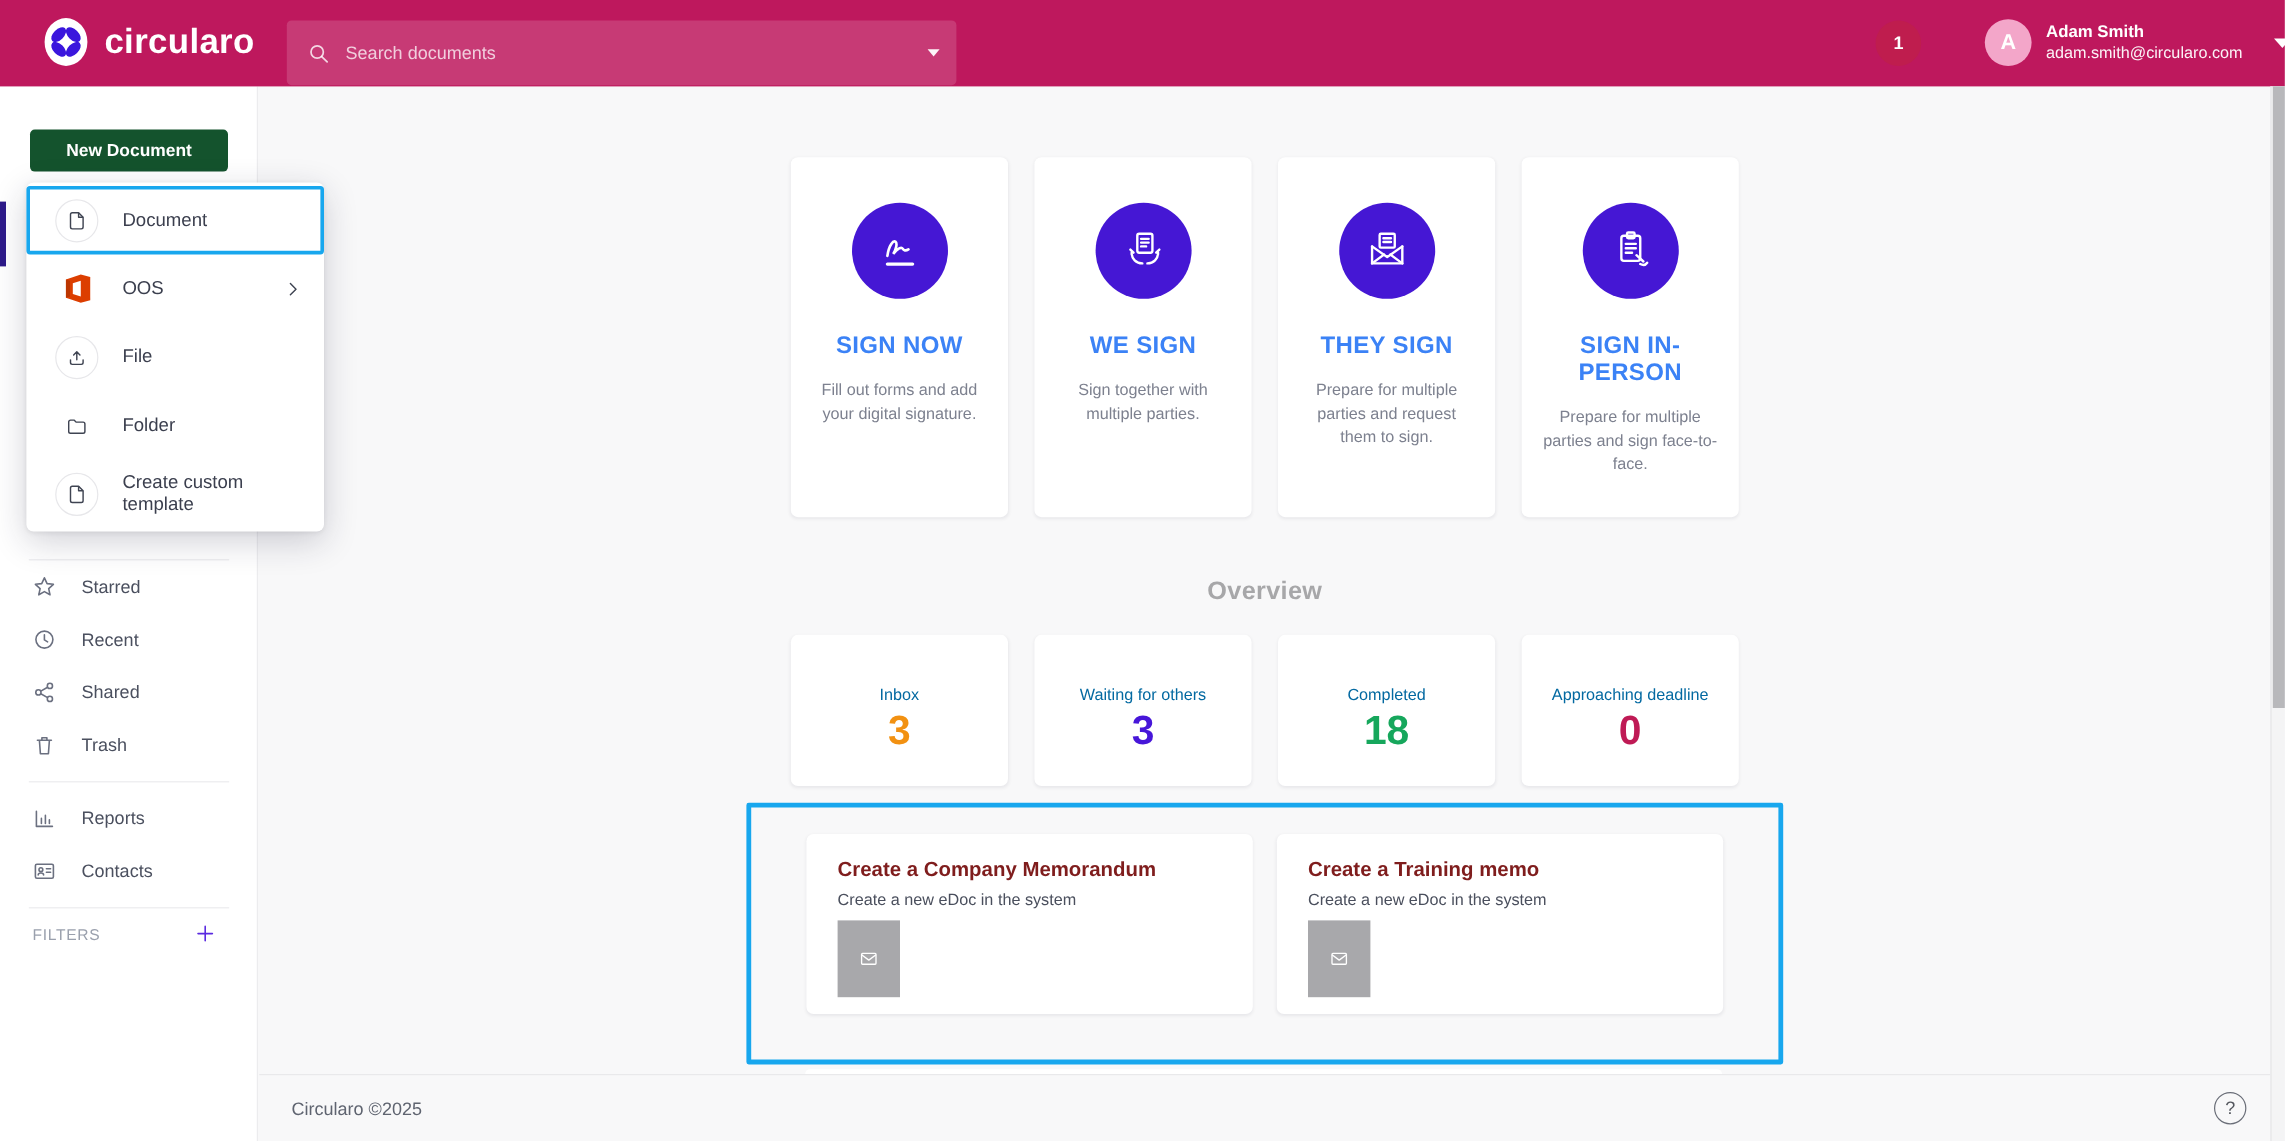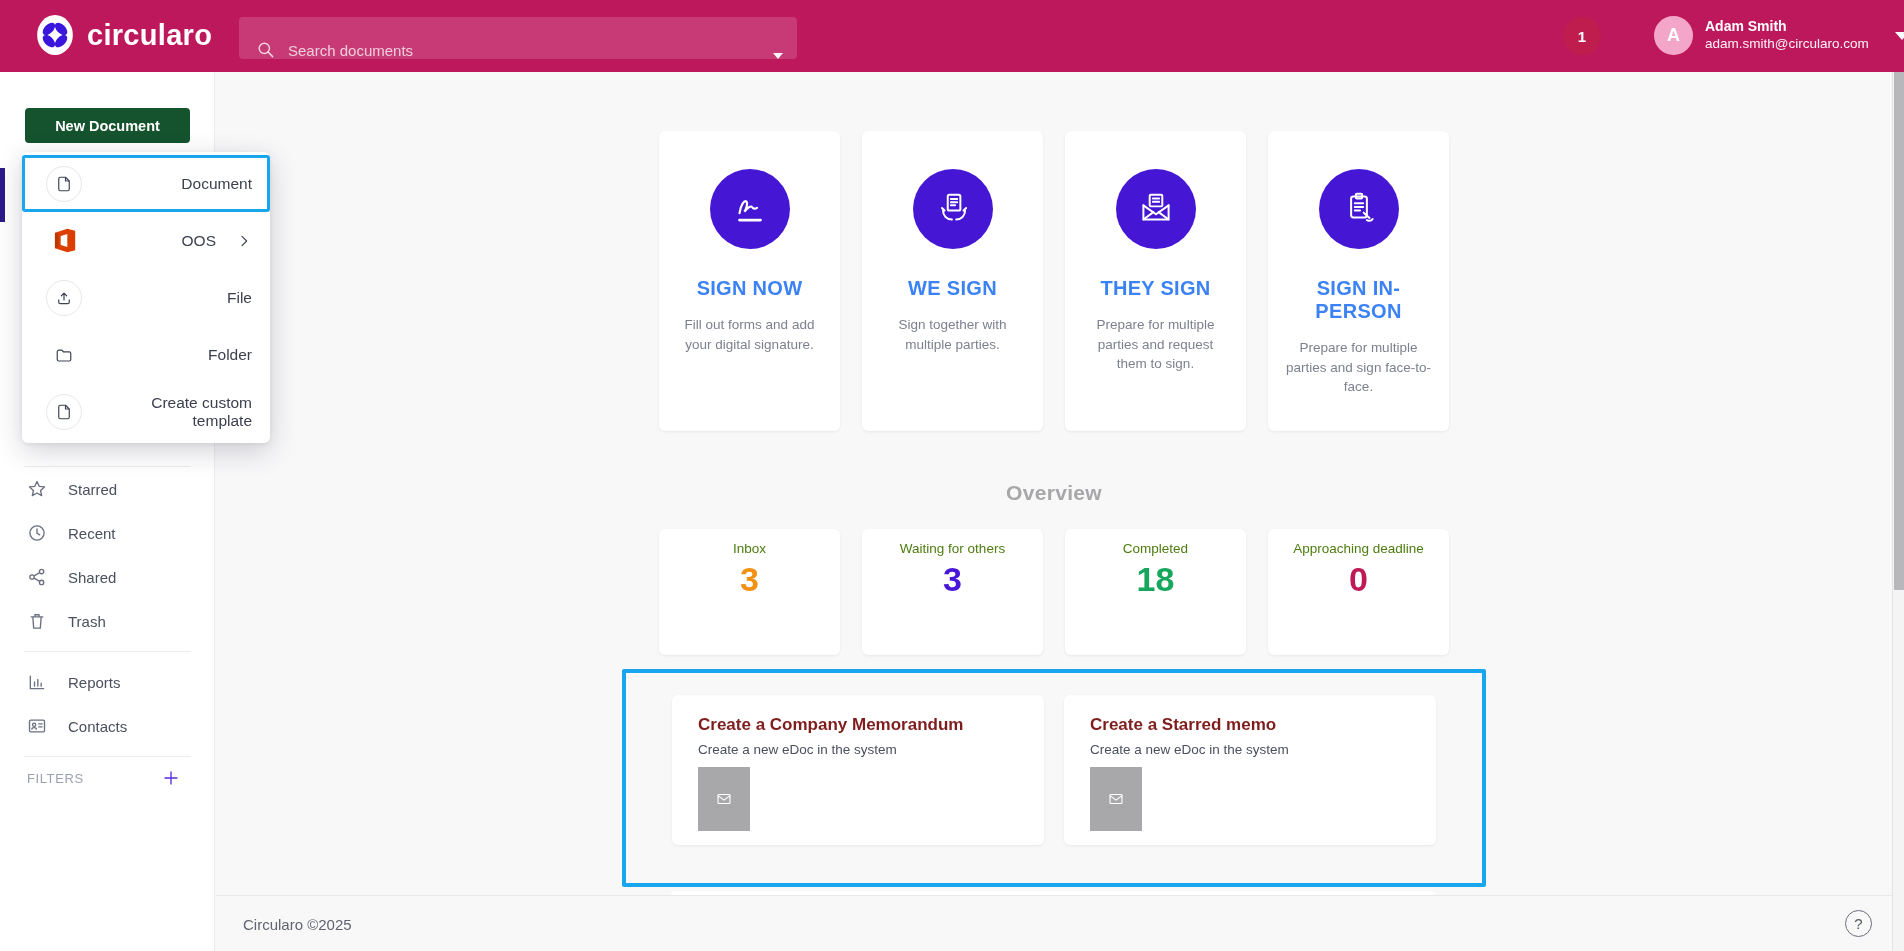--- a/index.html
+++ b/index.html
@@ -4,23 +4,23 @@
 <style>
   * { margin:0; padding:0; box-sizing:border-box; }
   html,body { width:1904px; height:951px; overflow:hidden; background:#f8f8f9;
               font-family:"Liberation Sans", sans-serif; }
 
   
   .header { position:absolute; left:0; top:0; width:1904px; height:72px;
             background:#be185d; z-index:30; }
   .brand { position:absolute; left:34px; top:14px; display:flex; align-items:center; gap:11px; }
   .brand-text { color:#fff; font-size:29px; font-weight:bold; letter-spacing:.3px; }
-  .searchbar { position:absolute; left:239px; top:17px; width:558px; height:42px;
+  .searchbar { position:absolute; left:239px; top:17px; width:558px; height:54px;
                background:rgba(255,255,255,.15); border-radius:4px;
-               display:flex; align-items:flex-end; padding:0 14px 0 17px; }
+               display:flex; align-items:center; padding:0 14px 0 17px; }
   .searchbar input { flex:1; background:transparent; border:none; outline:none;
                      color:#fff; font-size:15px; margin-left:13px;
                      font-family:"Liberation Sans", sans-serif; }
   .searchbar input::placeholder { color:rgba(255,255,255,.75); }
   .search-caret { width:0; height:0; border-left:5.5px solid transparent;
                   border-right:5.5px solid transparent; border-top:6.5px solid rgba(255,255,255,.95); }
   .notif-badge { position:absolute; left:1563px; top:17px; width:38px; height:38px;
                  border-radius:50%; background:#bf1d4e; color:#fff; font-size:15px;
                  font-weight:bold; display:flex; align-items:center; justify-content:center; }
   .userbox { position:absolute; left:1654px; top:16px; display:flex; align-items:center; gap:12px; }
@@ -48,21 +48,21 @@
   .nav-gap { height:8px; }
   .filters-row { height:42px; display:flex; align-items:center; padding:0 35px 0 27px; }
   .filters-label { font-size:13px; color:#9aa0ad; letter-spacing:.6px; flex:1; }
   .filters-plus { width:18px; height:18px; color:#5b2be0; cursor:pointer; }
 
   
   .dropdown { position:absolute; left:22px; top:152px; width:248px; background:#fff;
               border-radius:6px; box-shadow:0 8px 28px rgba(30,30,60,.20), 0 1px 4px rgba(0,0,0,.08);
               z-index:40; padding:3px 0; }
   .dd-item { height:57px; display:flex; align-items:center; padding:0 18px 0 24px; gap:20px;
-             cursor:pointer;text-align:right; }
+             cursor:pointer; }
   .dd-item.highlight { border:3px solid #18a7ee; border-radius:3px; padding:0 15px 0 21px; }
   .dd-circle { width:36px; height:36px; border-radius:50%; border:1px solid #e7e7ea;
                display:flex; align-items:center; justify-content:center; flex:none; }
   .dd-circle svg, .dd-plainicon svg { width:18px; height:18px; color:#3f4452; }
   .dd-plainicon { width:36px; height:36px; display:flex; align-items:center; justify-content:center; flex:none; }
   .dd-plainicon svg.office { width:27px; height:27px; }
   .dd-label { font-size:15.5px; color:#3b3f4e; flex:1; }
   .dd-chevron { width:16px; height:16px; color:#3f4452; flex:none; }
 
   
@@ -76,21 +76,21 @@
   .sign-circle svg { width:42px; height:42px; }
   .sign-title { margin:28px 14px 0; text-align:center; font-size:20px; font-weight:bold;
                 color:#3b82f6; line-height:1.15; letter-spacing:.3px; }
   .sign-desc { margin:15px 16px 0; text-align:center; font-size:13.5px; color:#7d818f;
                line-height:1.45; }
   .overview-heading { margin-top:50px; text-align:center; font-size:21px; font-weight:bold;
                       color:#a7a7a9; letter-spacing:.3px; }
   .stat-row { display:flex; gap:22px; margin-top:24px; }
   .stat-card { width:181px; height:126px; background:#fff; border-radius:6px;
                box-shadow:0 1px 3px rgba(20,20,40,.07); text-align:center; cursor:pointer; }
-  .stat-label { margin-top:12px; font-size:13.5px; color:#4d7c0f;text-align:center; }
+  .stat-label { margin-top:42px; font-size:13.5px; color:#0369a1;text-align:center; }
   .stat-value { margin-top:4px; font-size:34px; font-weight:bold; }
   .highlight-rect { width:864px; height:218px; margin:14px 0 0 -37px;
                     border:4px solid #18a7ee; border-radius:2px; padding:22px 46px 0; }
   .template-row { display:flex; gap:20px; }
   .template-card { width:372px; height:150px; background:#fff; border-radius:6px;
                    box-shadow:0 1px 3px rgba(20,20,40,.07); padding:20px 0 0 26px; cursor:pointer; }
   .template-title { font-size:17px; font-weight:bold; color:#7f1d1d; }
   .template-sub { margin-top:7px; font-size:13.5px; color:#4a4f5d; }
   .template-thumb { margin-top:10px; width:52px; height:64px; background:#a8a8ab;
                     display:flex; align-items:center; justify-content:center; }
@@ -376,21 +376,21 @@
           <div class="template-thumb">
             <span>
               <svg width="18" height="18" viewBox="0 0 24 24" fill="none" stroke="currentColor" stroke-width="1.5" stroke-linejoin="round">
                 <rect x="4" y="6" width="16" height="12" rx="1"></rect>
                   <path d="M4 7.5l8 6 8-6"></path>
               </svg>
               </span>
           </div>
         </div>
         <div class="template-card">
-          <div class="template-title">Create a Starred memo</div>
+          <div class="template-title">Create a Training memo</div>
           <div class="template-sub">Create a new eDoc in the system</div>
           <div class="template-thumb">
             <span>
               <svg width="18" height="18" viewBox="0 0 24 24" fill="none" stroke="currentColor" stroke-width="1.5" stroke-linejoin="round">
                 <rect x="4" y="6" width="16" height="12" rx="1"></rect>
                   <path d="M4 7.5l8 6 8-6"></path>
               </svg>
               </span>
           </div>
         </div>

